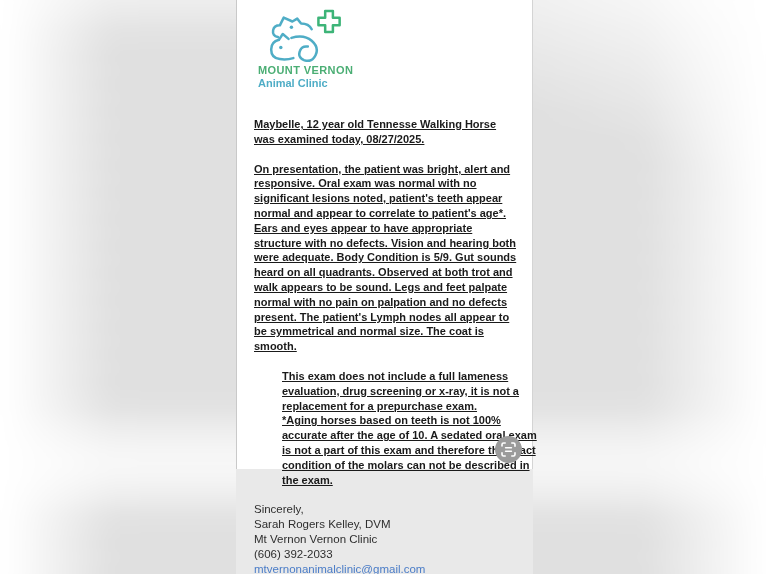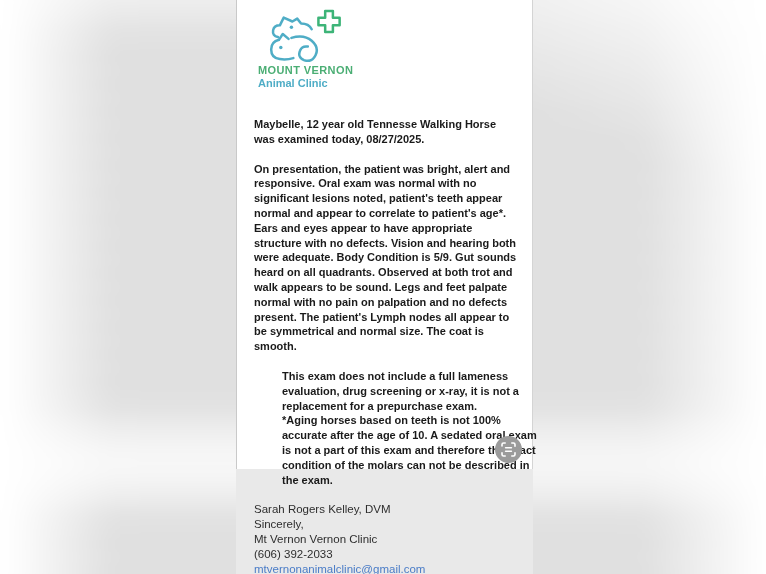--- a/index.html
+++ b/index.html
@@ -54,20 +54,21 @@
     font-size: 11px; font-weight: bold;
     color: #4fadc6; margin-top: 1px;
   }
   .para {
     width: 263px;
     margin: 15px 0 0 0;
     font-size: 11px;
     line-height: 14.8px;
     font-weight: bold;
     color: #1a1a1a;
+    text-decoration: underline;
   }
   .para.intro { margin-top: 28px; }
   .para.pre { white-space: pre-line; margin-left: 28px; }
   .sig {
     margin-top: 15px;
     font-size: 11.5px;
     line-height: 15px;
     font-weight: normal;
     color: #2e2e2e;
   }
@@ -127,22 +128,22 @@
     </div>
 
     <p class="para intro">Maybelle, 12 year old Tennesse Walking Horse was examined today, 08/27/2025.</p>
 
     <p class="para">On presentation, the patient was bright, alert and responsive. Oral exam was normal  with no significant lesions noted, patient's teeth appear normal and appear to correlate to patient's age*. Ears and eyes appear to have appropriate structure with no defects. Vision and hearing both were adequate. Body Condition is 5/9. Gut sounds heard on all quadrants. Observed at both trot and walk appears to be sound. Legs and feet palpate normal with no pain on palpation and no defects present. The patient's Lymph nodes all appear to be symmetrical and normal size. The coat is smooth.</p>
 
     <p class="para pre">This exam does not include a full lameness evaluation, drug screening or x-ray, it is not a replacement for a prepurchase exam.
 *Aging horses based on teeth is not 100% accurate after the age of 10. A sedated oral exam is not a part of this exam and therefore the exact condition of the molars can not be described in the exam.</p>
 
     <div class="sig">
+      <div>Sincerely,</div>
       <div>Sarah Rogers Kelley, DVM</div>
-      <div>Sincerely,</div>
       <div>Mt Vernon Vernon Clinic</div>
       <div>(606) 392-2033</div>
       <a class="email">mtvernonanimalclinic@gmail.com</a>
     </div>
 
     <button class="scan-btn">
       <svg width="15" height="15" viewBox="0 0 15 15" fill="none" stroke="#ffffff" stroke-width="1.6" stroke-linecap="round">
         <path d="M1 4 V2.6 Q1 1 2.6 1 H4.2"></path>
         <path d="M10.8 1 h1.6 Q14 1 14 2.6 V4.2"></path>
         <path d="M14 10.8 v1.6 Q14 14 12.4 14 H10.8"></path>

